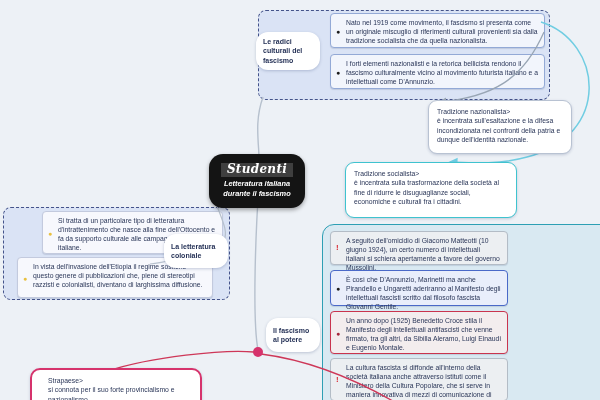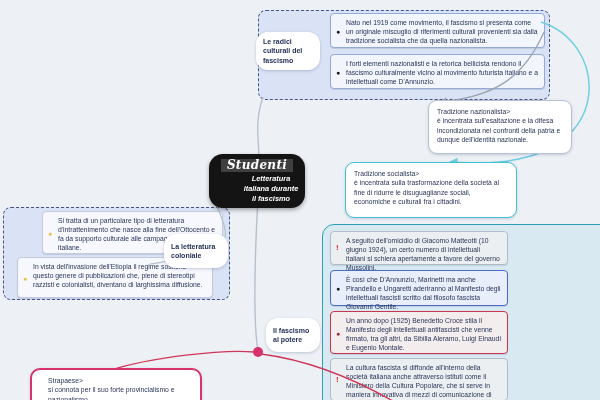--- a/index.html
+++ b/index.html
@@ -54,21 +54,21 @@
     display:flex;flex-direction:column;align-items:center;justify-content:center;gap:2px;
     box-shadow:0 2px 4px rgba(0,0,0,.35);
   }
   .brand{
     background:#3f3f3f;color:#ffffff;
     font-family:"DejaVu Serif", serif;font-style:italic;font-weight:bold;
     font-size:12px;line-height:1.15;padding:0 6px;letter-spacing:.3px;
   }
   .central .title{
     color:#ffffff;font-size:7.4px;font-weight:bold;font-style:italic;
-    text-align:center;line-height:1.3;padding:0 4px;margin-left:28px;
+    text-align:center;line-height:1.3;padding:0 4px;
   }
   svg.links{position:absolute;left:0;top:0;z-index:3;pointer-events:none;}
 </style>
 </head>
 <body>
 
 <div class="canvas">
 
   <div class="region periwinkle" style="left:258px;top:10px;width:290px;height:88px;"></div>
 

